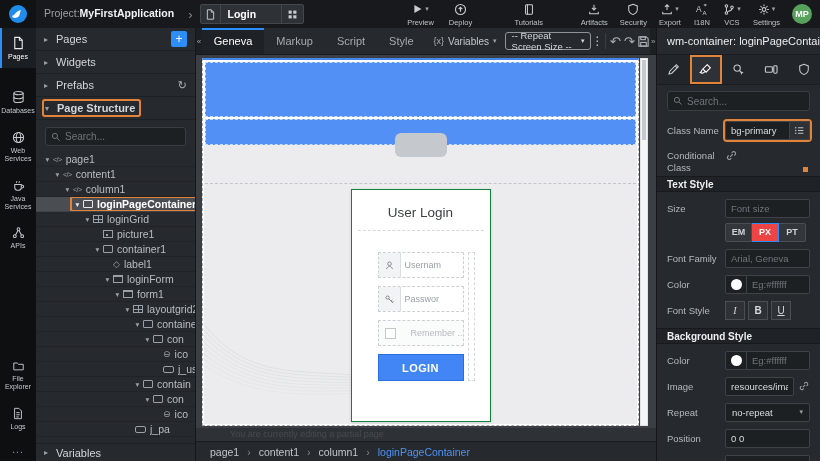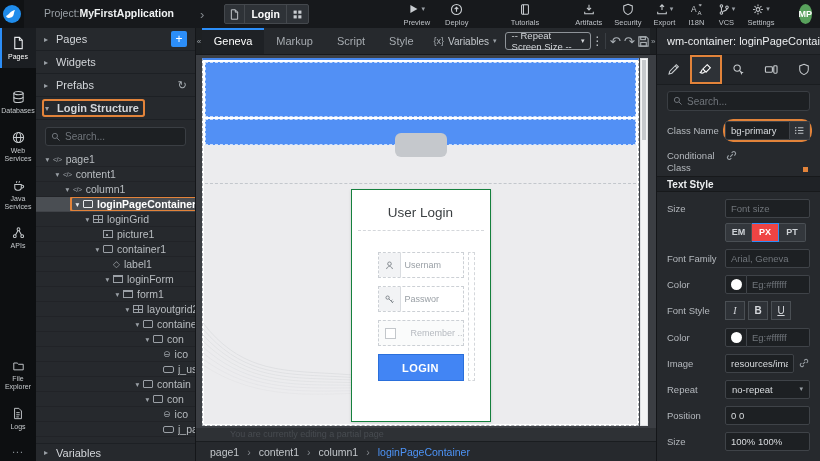--- a/index.html
+++ b/index.html
@@ -7,21 +7,21 @@
   .app {
     position:relative; width:820px; height:461px; overflow:hidden;
     font-family:"Liberation Sans","DejaVu Sans",sans-serif;
     font-size:11px; color:#d7dadd; background:#26292d;
   }
   svg { display:block; }
   .ic { display:inline-flex; align-items:center; justify-content:center; flex:none; }
 
   
   .topbar { position:absolute; left:0; top:0; right:0; height:28px; background:#17191c;
-    display:flex; align-items:center; z-index:5;gap:12px; }
+    display:flex; align-items:center; z-index:5; }
   .logo-box { width:36px; height:28px; display:flex; align-items:center; justify-content:center; background:#101214; }
   .proj { margin-left:8px; white-space:nowrap; }
   .proj .plabel { color:#9aa0a6; font-size:10.5px; }
   .proj .pname { color:#f1f3f4; font-weight:bold; font-size:10.5px; }
   .hdr-chev { color:#84898e; font-size:13px; margin:0 8px 0 14px; }
   .page-chip { height:20px; background:#2e3237; border:1px solid #44484d; border-radius:2px;
     display:flex; align-items:center; width:104px; }
   .page-chip .chip-label { flex:1; color:#fff; font-weight:bold; font-size:10.5px; padding:0 6px; }
   .page-chip .chip-file { padding:0 4px; border-right:1px solid #44484d; height:100%; display:flex; align-items:center; }
   .page-chip .chip-grid { padding:0 5px; border-left:1px solid #44484d; height:100%; display:flex; align-items:center; }
@@ -151,21 +151,21 @@
   .itab.ann { outline:2px solid #e2833a; outline-offset:-2px; }
   .isearch { margin:6px 10px 4px; height:20px; flex:none; background:#1d2023; border:1px solid #3a3e43;
     border-radius:3px; display:flex; align-items:center; padding:0 5px; gap:4px; }
   .ibody { flex:1; padding:6px 10px 0; overflow:hidden; }
   .prow { display:flex; align-items:flex-start; margin-bottom:6px; position:relative; }
   .plabel { width:58px; flex:none; font-size:9.5px; color:#b4b8bd; line-height:1.25; padding-top:4px; }
   .pctrl { flex:1; display:flex; align-items:center; min-width:0; }
   .tinput { height:19px; background:#1d2023; border:1px solid #3f4348; border-radius:2px;
     color:#d9dcdf; font-size:9.5px; padding:0 5px; width:100%; min-width:0; font-family:inherit; outline:none; }
   .tinput::placeholder { color:#70757b; }
-  .cn-wrap { display:flex; flex:1; box-shadow:0 0 0 2px #e2833a; border-radius:8px; }
+  .cn-wrap { display:flex; flex:1; box-shadow:0 0 0 2px #e2833a; border-radius:2px; }
   .cn-wrap .tinput { border-radius:2px 0 0 2px; }
   .list-btn { width:20px; height:19px; flex:none; background:#2e3237; border:1px solid #3f4348;
     border-left:none; display:flex; align-items:center; justify-content:center; color:#c6cacd; cursor:pointer; }
   .link-ic { color:#9aa0a6; cursor:pointer; }
   .odot { position:absolute; right:2px; bottom:2px; width:5px; height:5px; background:#e2833a; }
   .psection { margin:2px -10px 7px; padding:0 10px; height:16px; line-height:16px; background:#1f2226;
     border-top:1px solid #17191b; border-bottom:1px solid #17191b; font-weight:bold; font-size:10px; color:#eceef0; }
   .seg { display:flex; }
   .segbtn { width:27px; height:19px; background:#33373c; border:1px solid #4a4f54; border-left:none;
     color:#cfd3d7; font-size:9px; font-weight:bold; font-family:inherit; cursor:pointer; }
@@ -421,21 +421,21 @@
     </div>
     <div class="xsection">
       <span class="xarrow">▸</span>
       <span>Prefabs</span>
       <span class="xgrow"></span>
       <span class="refresh-glyph">↻</span>
     </div>
     <div class="xsection">
       <span class="ann-inline">
         <span class="xarrow">▾</span>
-        <span style="font-weight:bold">Login Structure</span>
+        <span style="font-weight:bold">Page Structure</span>
       </span>
     </div>
     <div class="xsearch">
       <span class="ic">
           <svg width="10" height="10" viewBox="0 0 14 14" fill="none" stroke="#70757b" stroke-width="1.4">
             <circle cx="5.5" cy="5.5" r="3.6"></circle>
             <path d="M8.3 8.3L12 12"></path>
           </svg>
         </span>
       <input placeholder="Search..." style="">
@@ -527,21 +527,21 @@
       <div class="trow" style="padding-left:106px">
           <span class="tarrow">▾</span>
           <span class="mi mi-box"></span>
           <span class="tlabel">con</span>
         </div>
       <div class="trow" style="padding-left:116px">
           <span class="tarrow"></span>
           <span class="mi mi-icon-g"></span>
           <span class="tlabel">ico</span>
         </div>
-      <div class="trow" style="padding-left:116px">
+      <div class="trow" style="padding-left:88px">
           <span class="tarrow"></span>
           <span class="mi mi-input"></span>
           <span class="tlabel">j_pa</span>
         </div>
     </div>
 
     <div class="xfooter">
       <span class="xarrow">▸</span>
       <span>Variables</span>
     </div>
@@ -764,20 +764,21 @@
       </div>
       <div class="prow" style="margin-bottom:8px">
         <div class="plabel">Font Style</div>
         <div class="pctrl">
           <button class="fsbtn i">I</button>
           <button class="fsbtn b">B</button>
           <button class="fsbtn u">U</button>
         </div>
       </div>
 
+      <div class="psection">Background Style</div>
       <div class="prow" style="margin-bottom:7px">
         <div class="plabel">Color</div>
         <div class="pctrl">
           <span class="swatch">
               <i></i>
             </span>
           <input class="tinput joined" placeholder="Eg:#ffffff" style="">
         </div>
       </div>
       <div class="prow" style="margin-bottom:7px">

